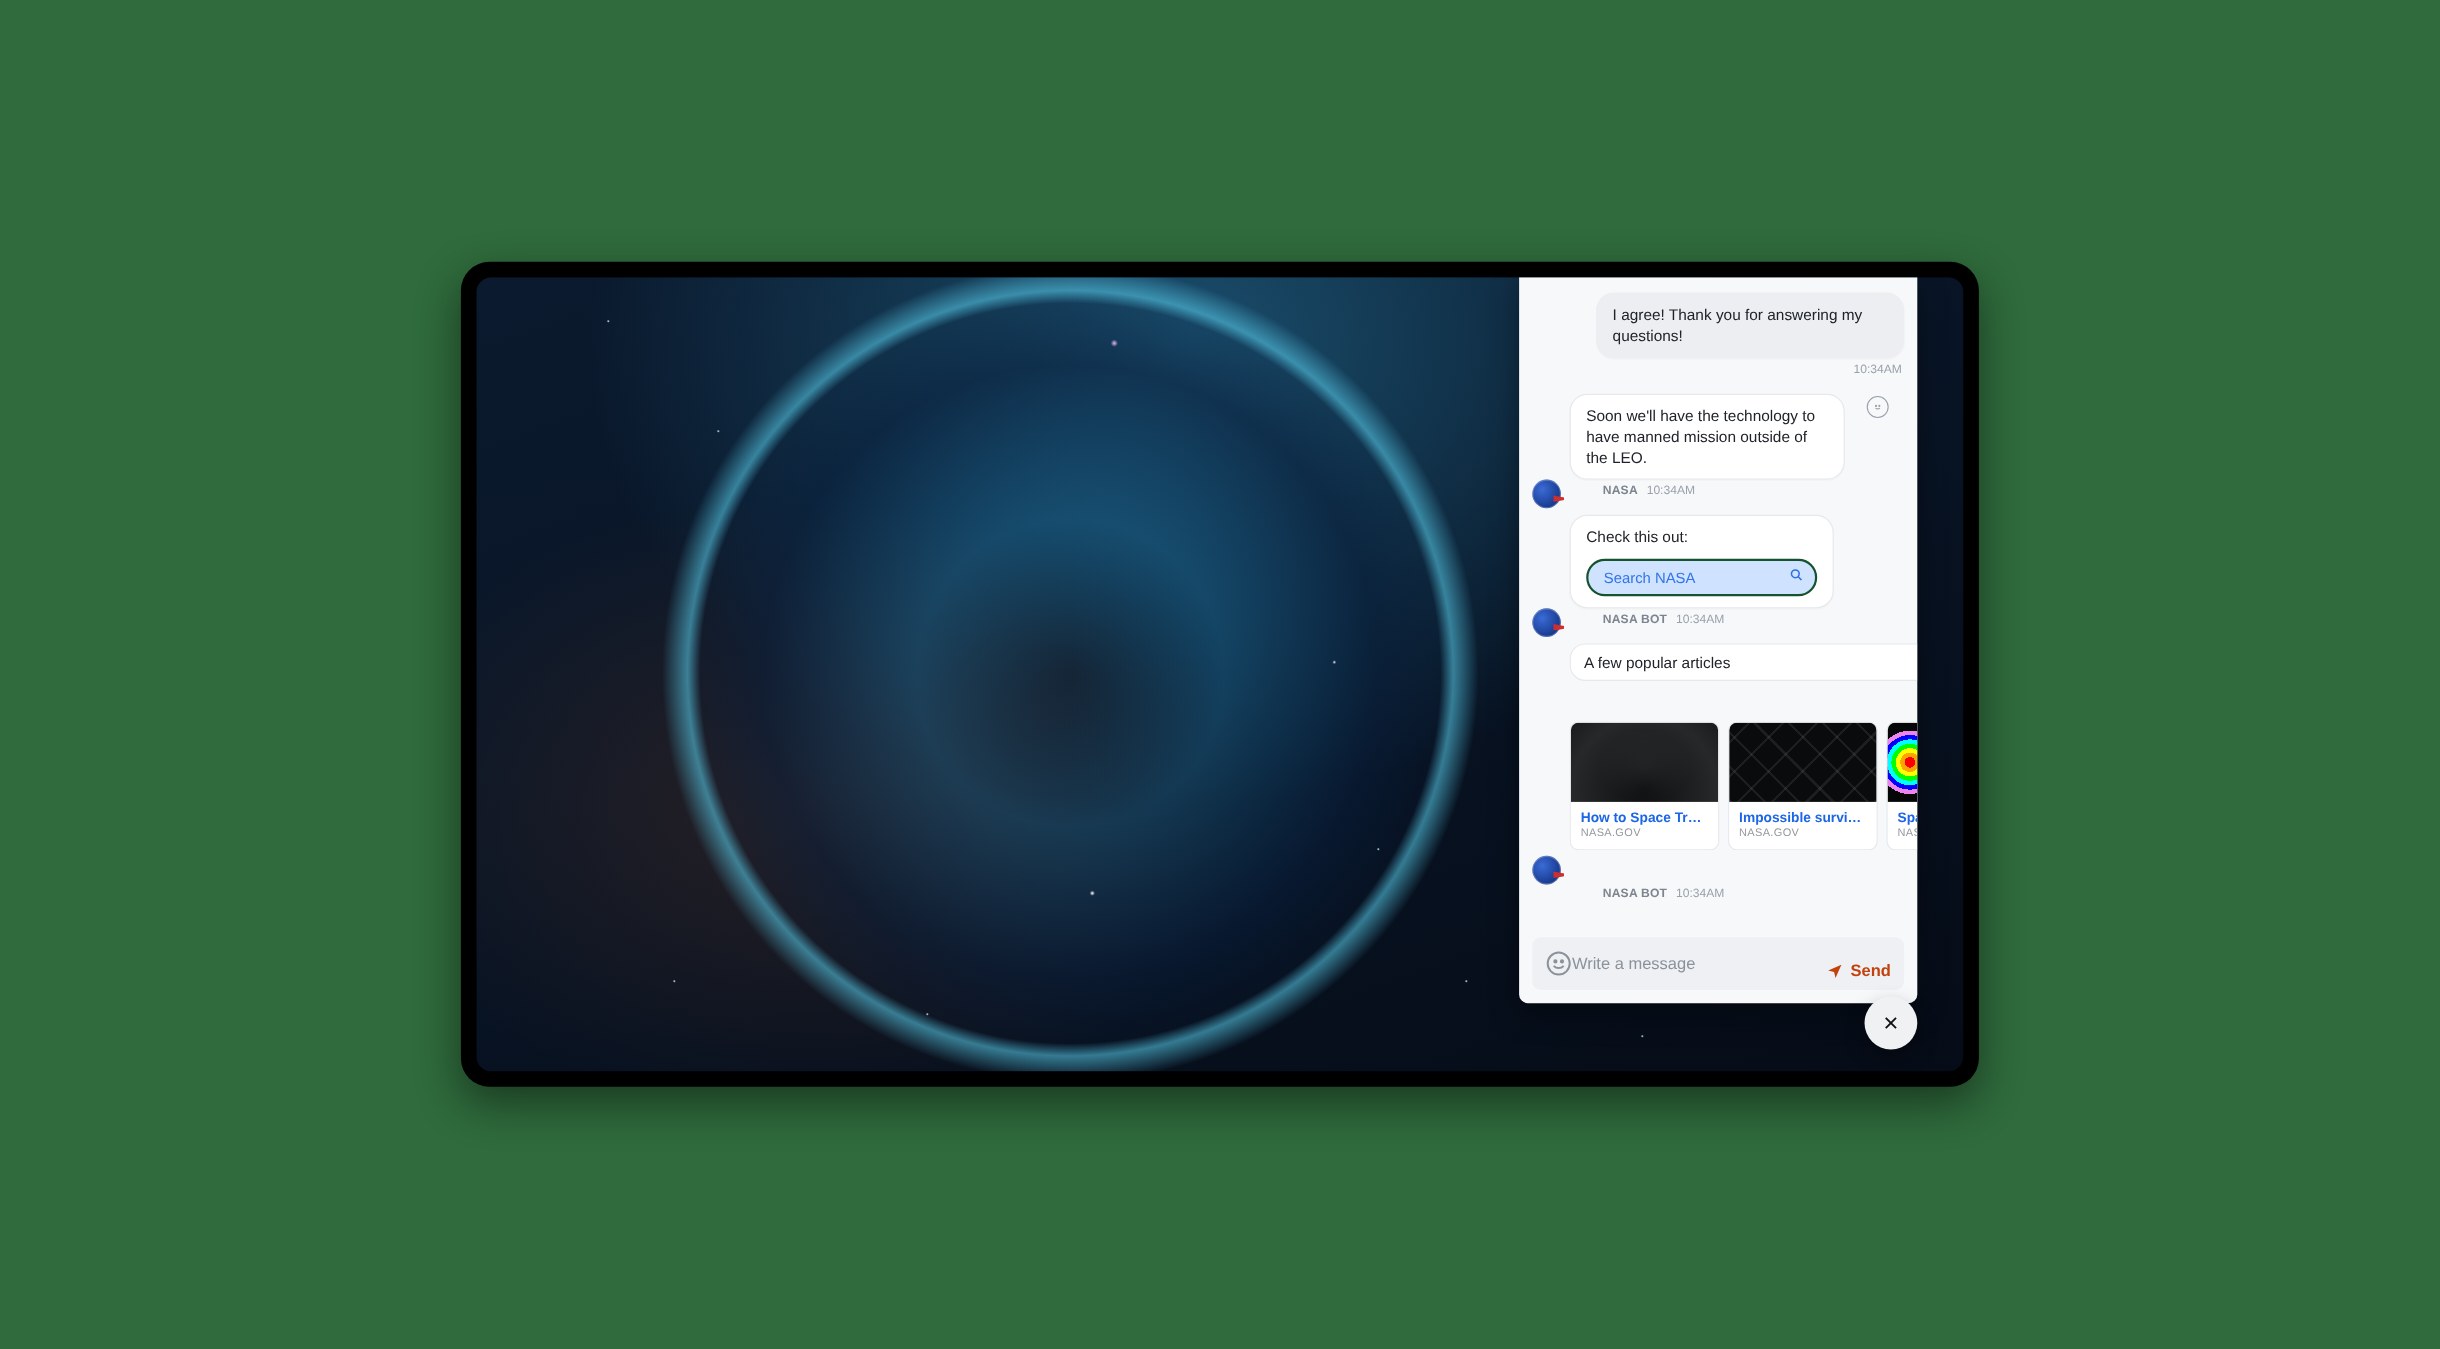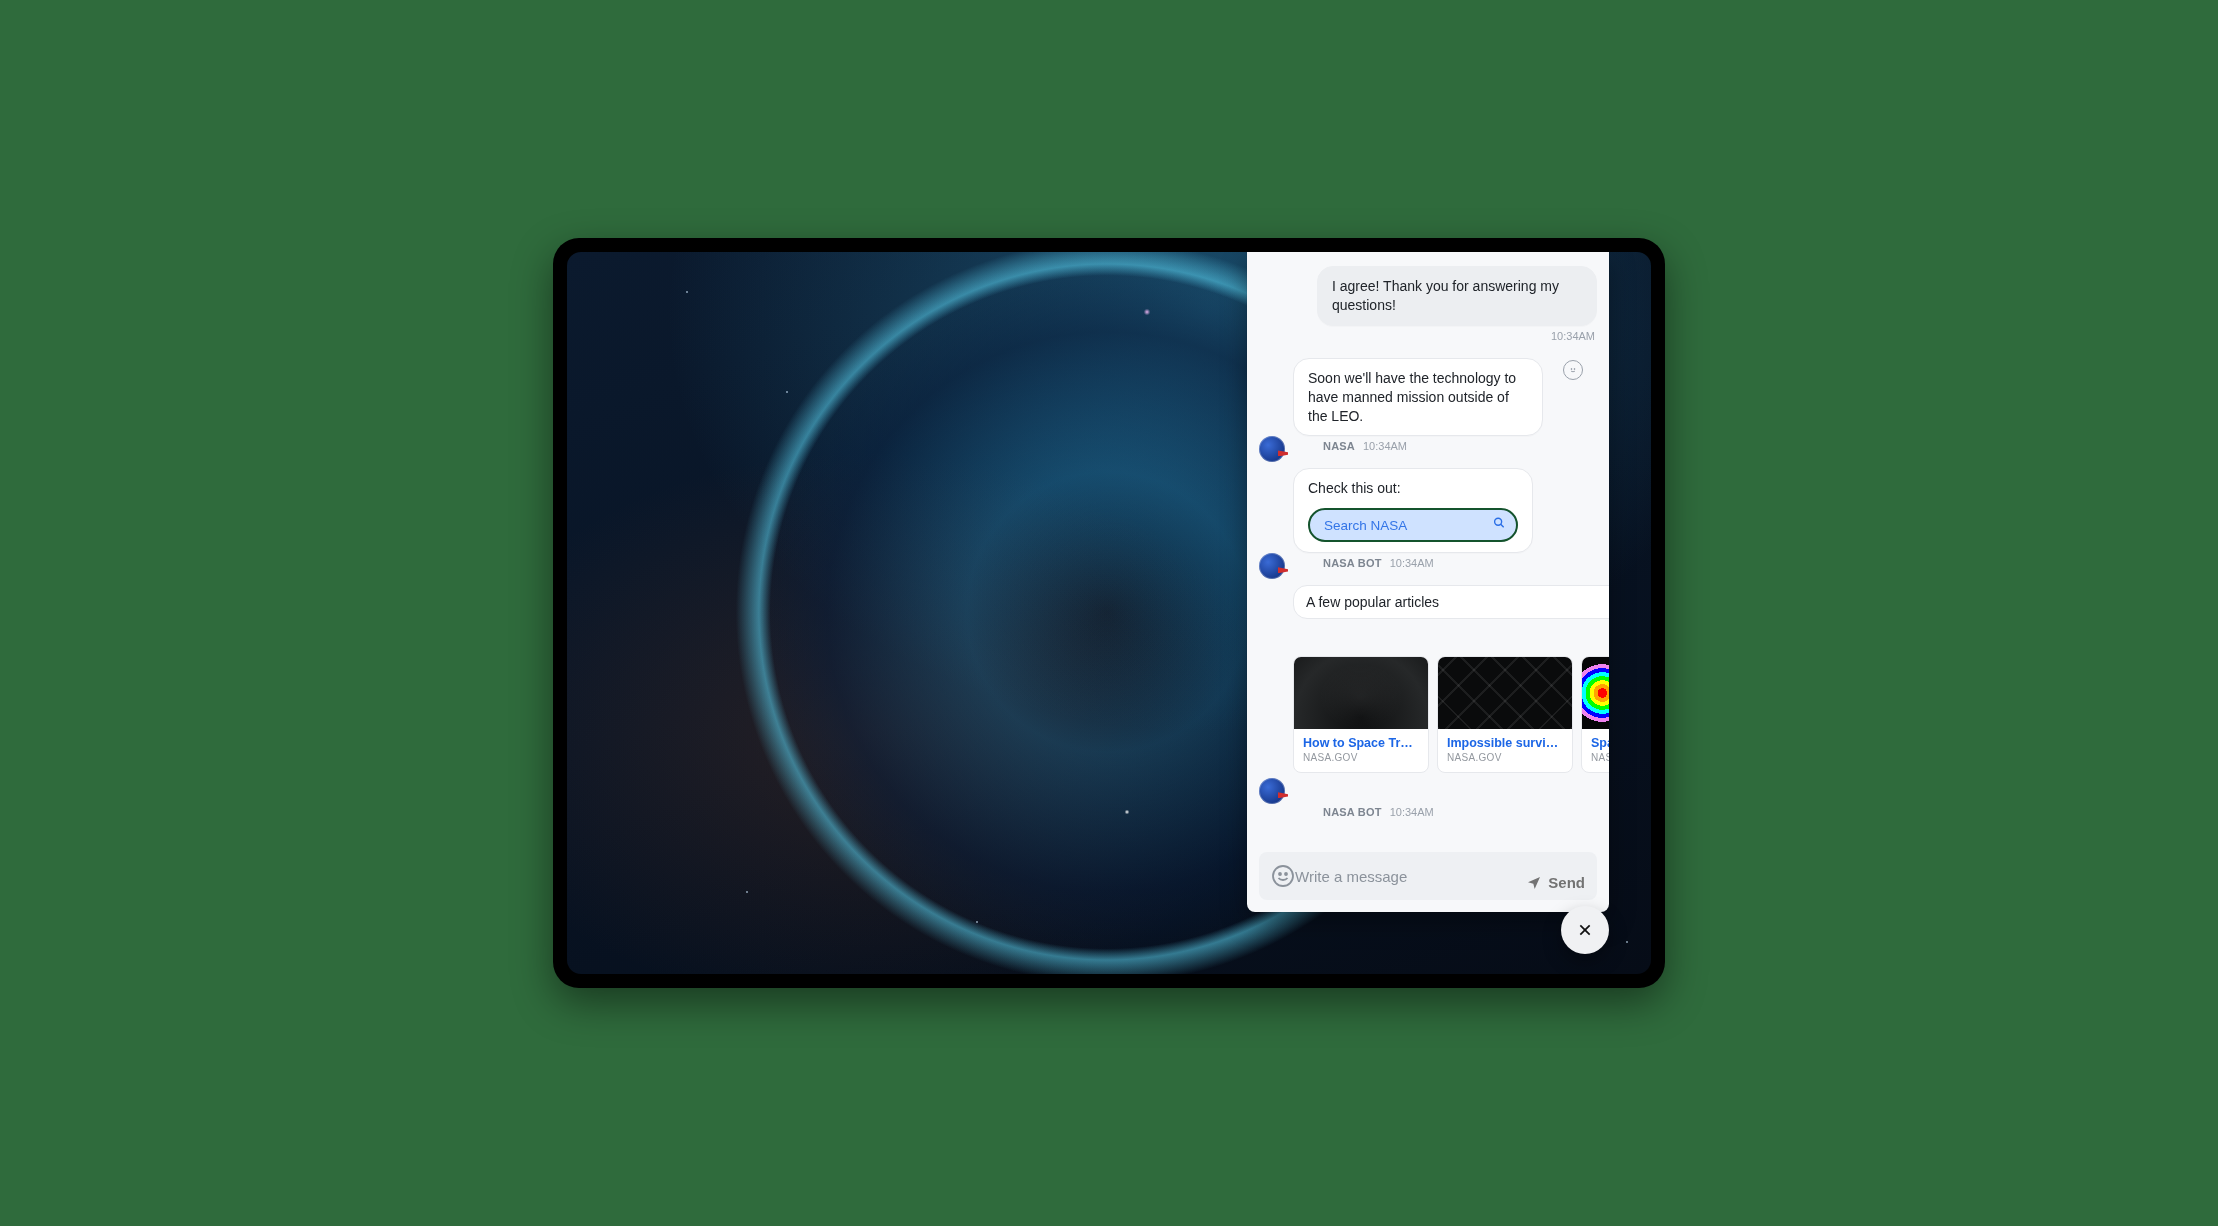--- a/index.html
+++ b/index.html
@@ -5,21 +5,21 @@
   * { box-sizing: border-box; margin: 0; padding: 0; }
   html, body { width: 100%; height: 100%; }
   body {
     font-family: -apple-system, BlinkMacSystemFont, "Segoe UI", Helvetica, Arial, sans-serif;
     background: #2f6b3c;
     display: flex;
     align-items: center;
     justify-content: center;
   }
   .device {
-    width: 1112px;
+    width: 1380px;
     height: 750px;
     background: #000;
     border-radius: 26px;
     padding: 14px;
     box-shadow: 0 15px 40px rgba(0,0,0,.45);
     position: relative;
   }
   .screen {
     position: relative;
     width: 100%; height: 100%;
@@ -137,21 +137,21 @@
   .composer {
     margin:12px; height:48px; background:#eef0f3; border-radius:8px;
     display:flex; align-items:center; padding:0 12px; 
   }
   .composer .emoji { width:24px;height:24px;color:#8b929b; cursor:pointer;}
   .composer input{
     flex:1; border:none; background:transparent; outline:none;
     font-size:15px; color:#454a52;
   }
   .composer input::placeholder{ color:#8b929b; }
-  .composer .send { display:flex; align-items:flex-end; gap:6px; color:#737373; font-weight:700; font-size:15px; cursor:pointer;margin-top:12px;}
+  .composer .send { display:flex; align-items:flex-end; gap:6px; color:#c2410c; font-weight:700; font-size:15px; cursor:pointer;margin-top:12px;}
   .composer .send svg{ width:16px;height:16px; }
 
   .close-fab{
     position:absolute; right:42px; bottom:20px;
     width:48px;height:48px;border-radius:50%;
     background:#f0f1f3; box-shadow:0 8px 18px rgba(0,0,0,.35);
     display:flex;align-items:center;justify-content:center;
     color:#111; cursor:pointer;
   }
   .close-fab svg{width:16px;height:16px;}

